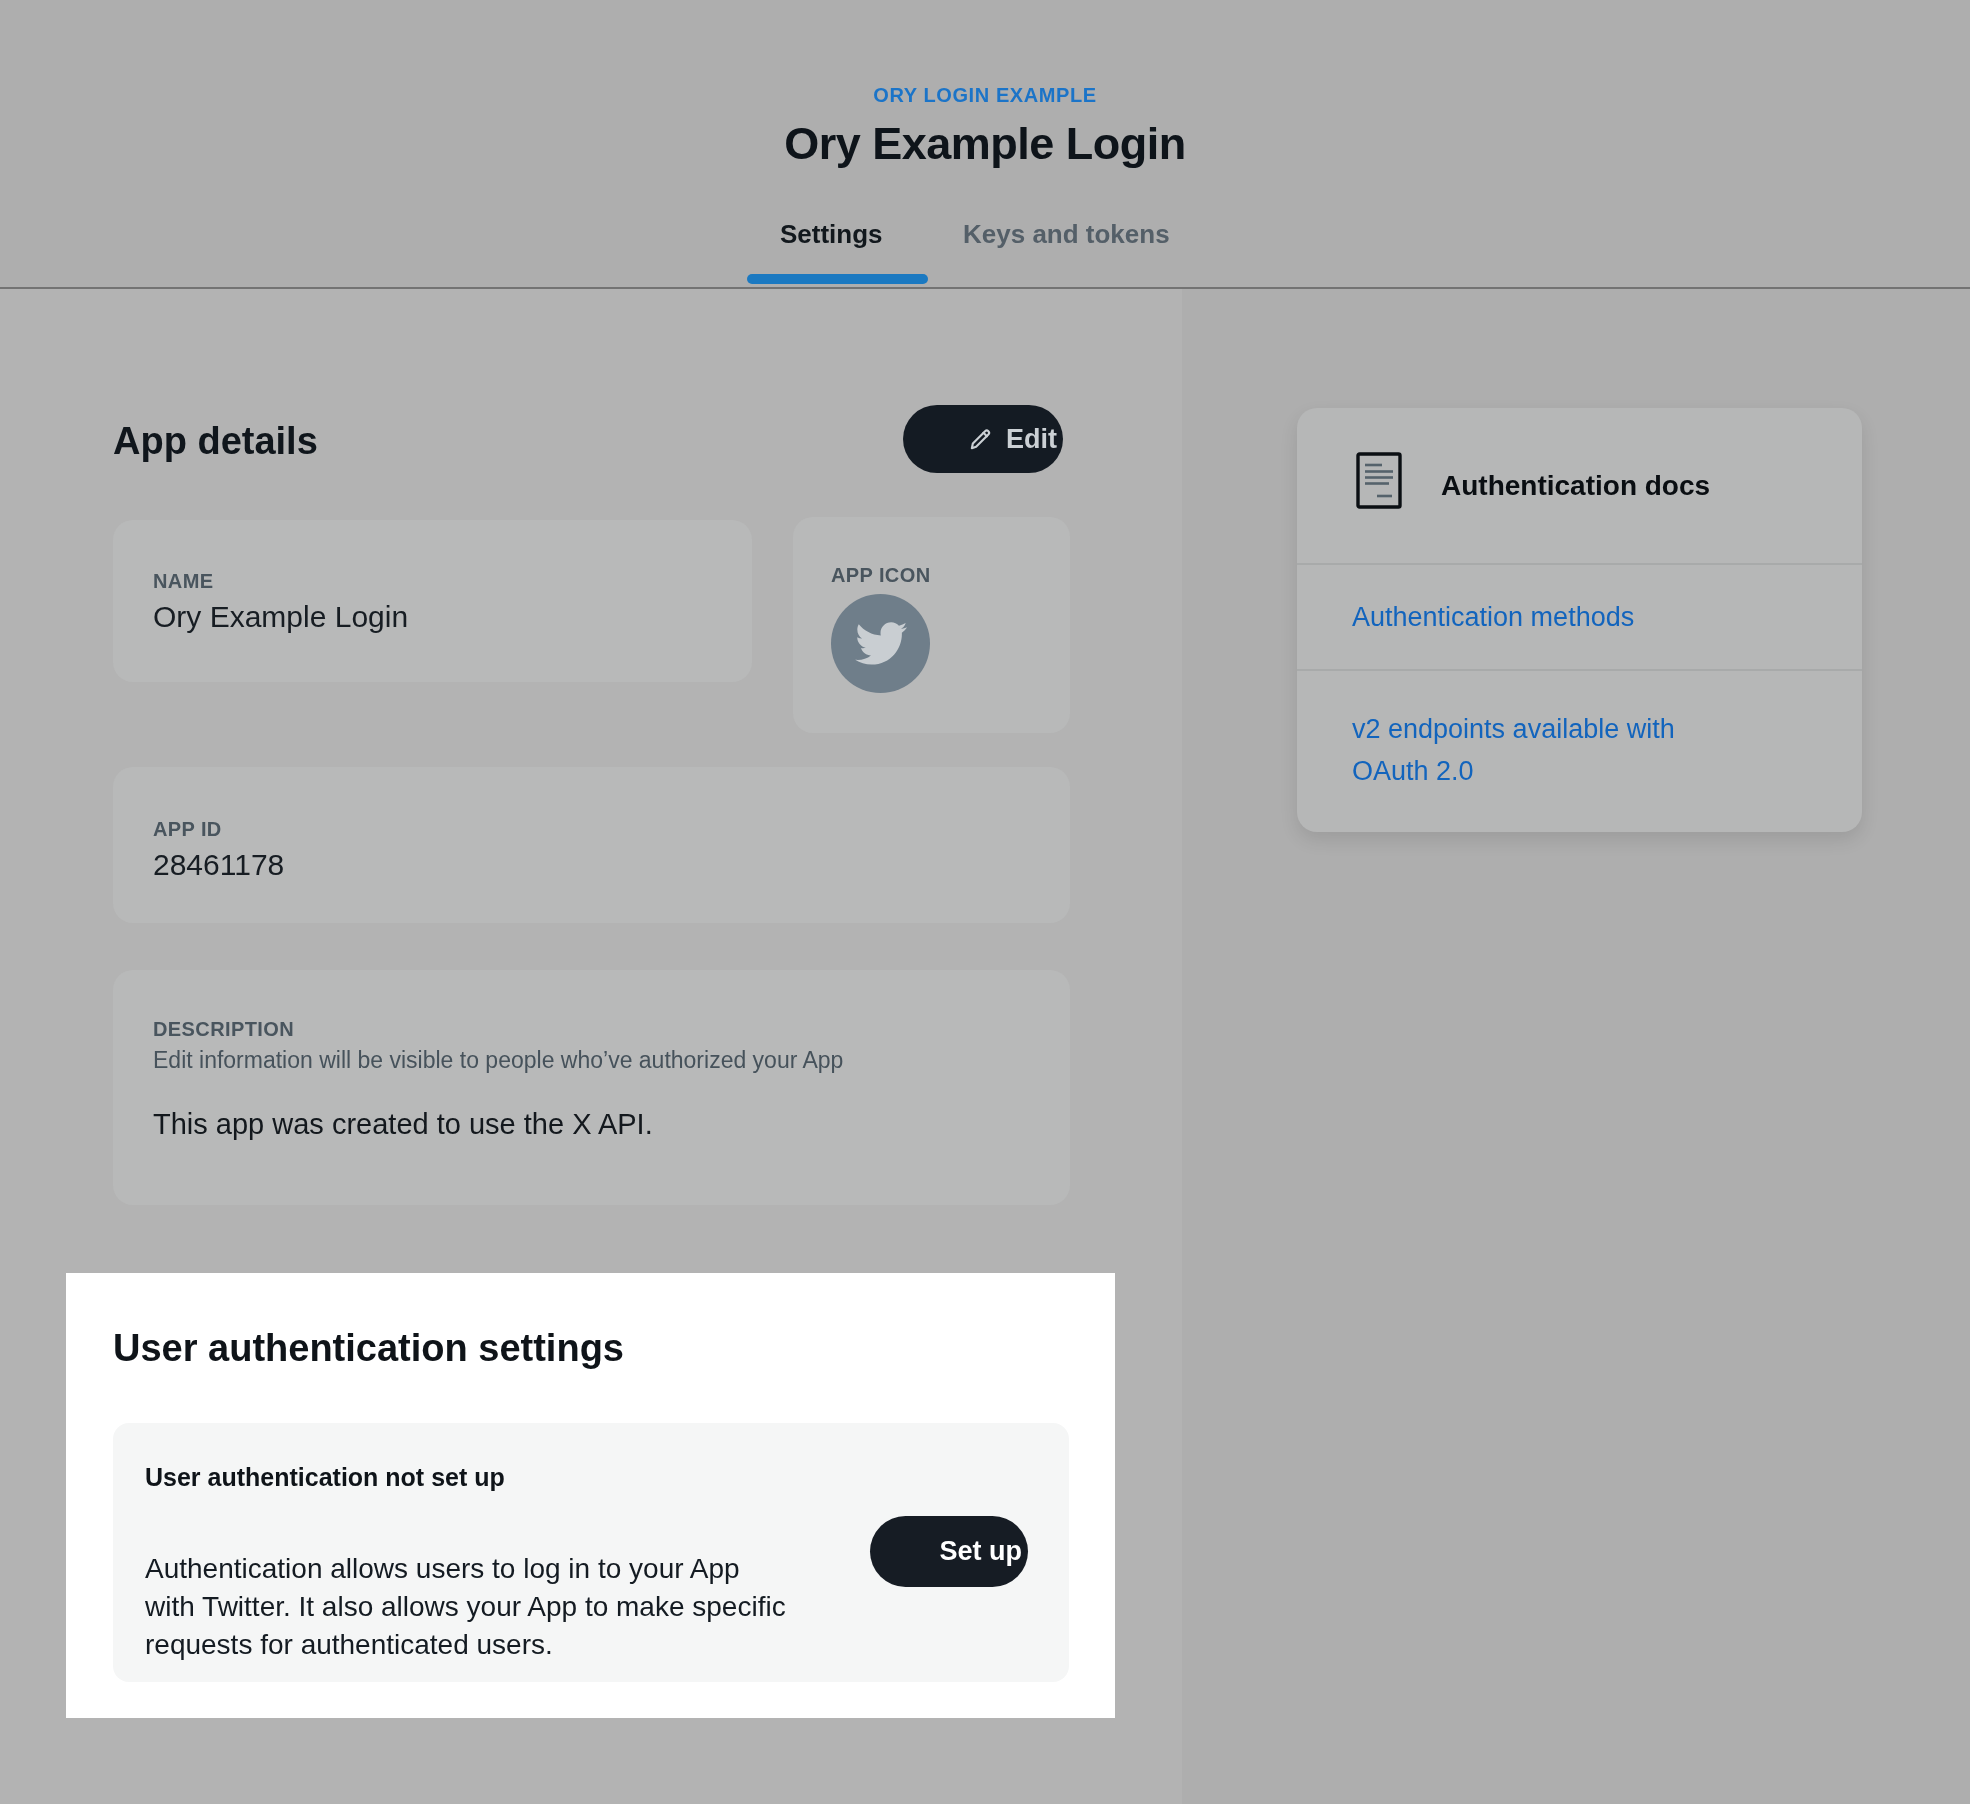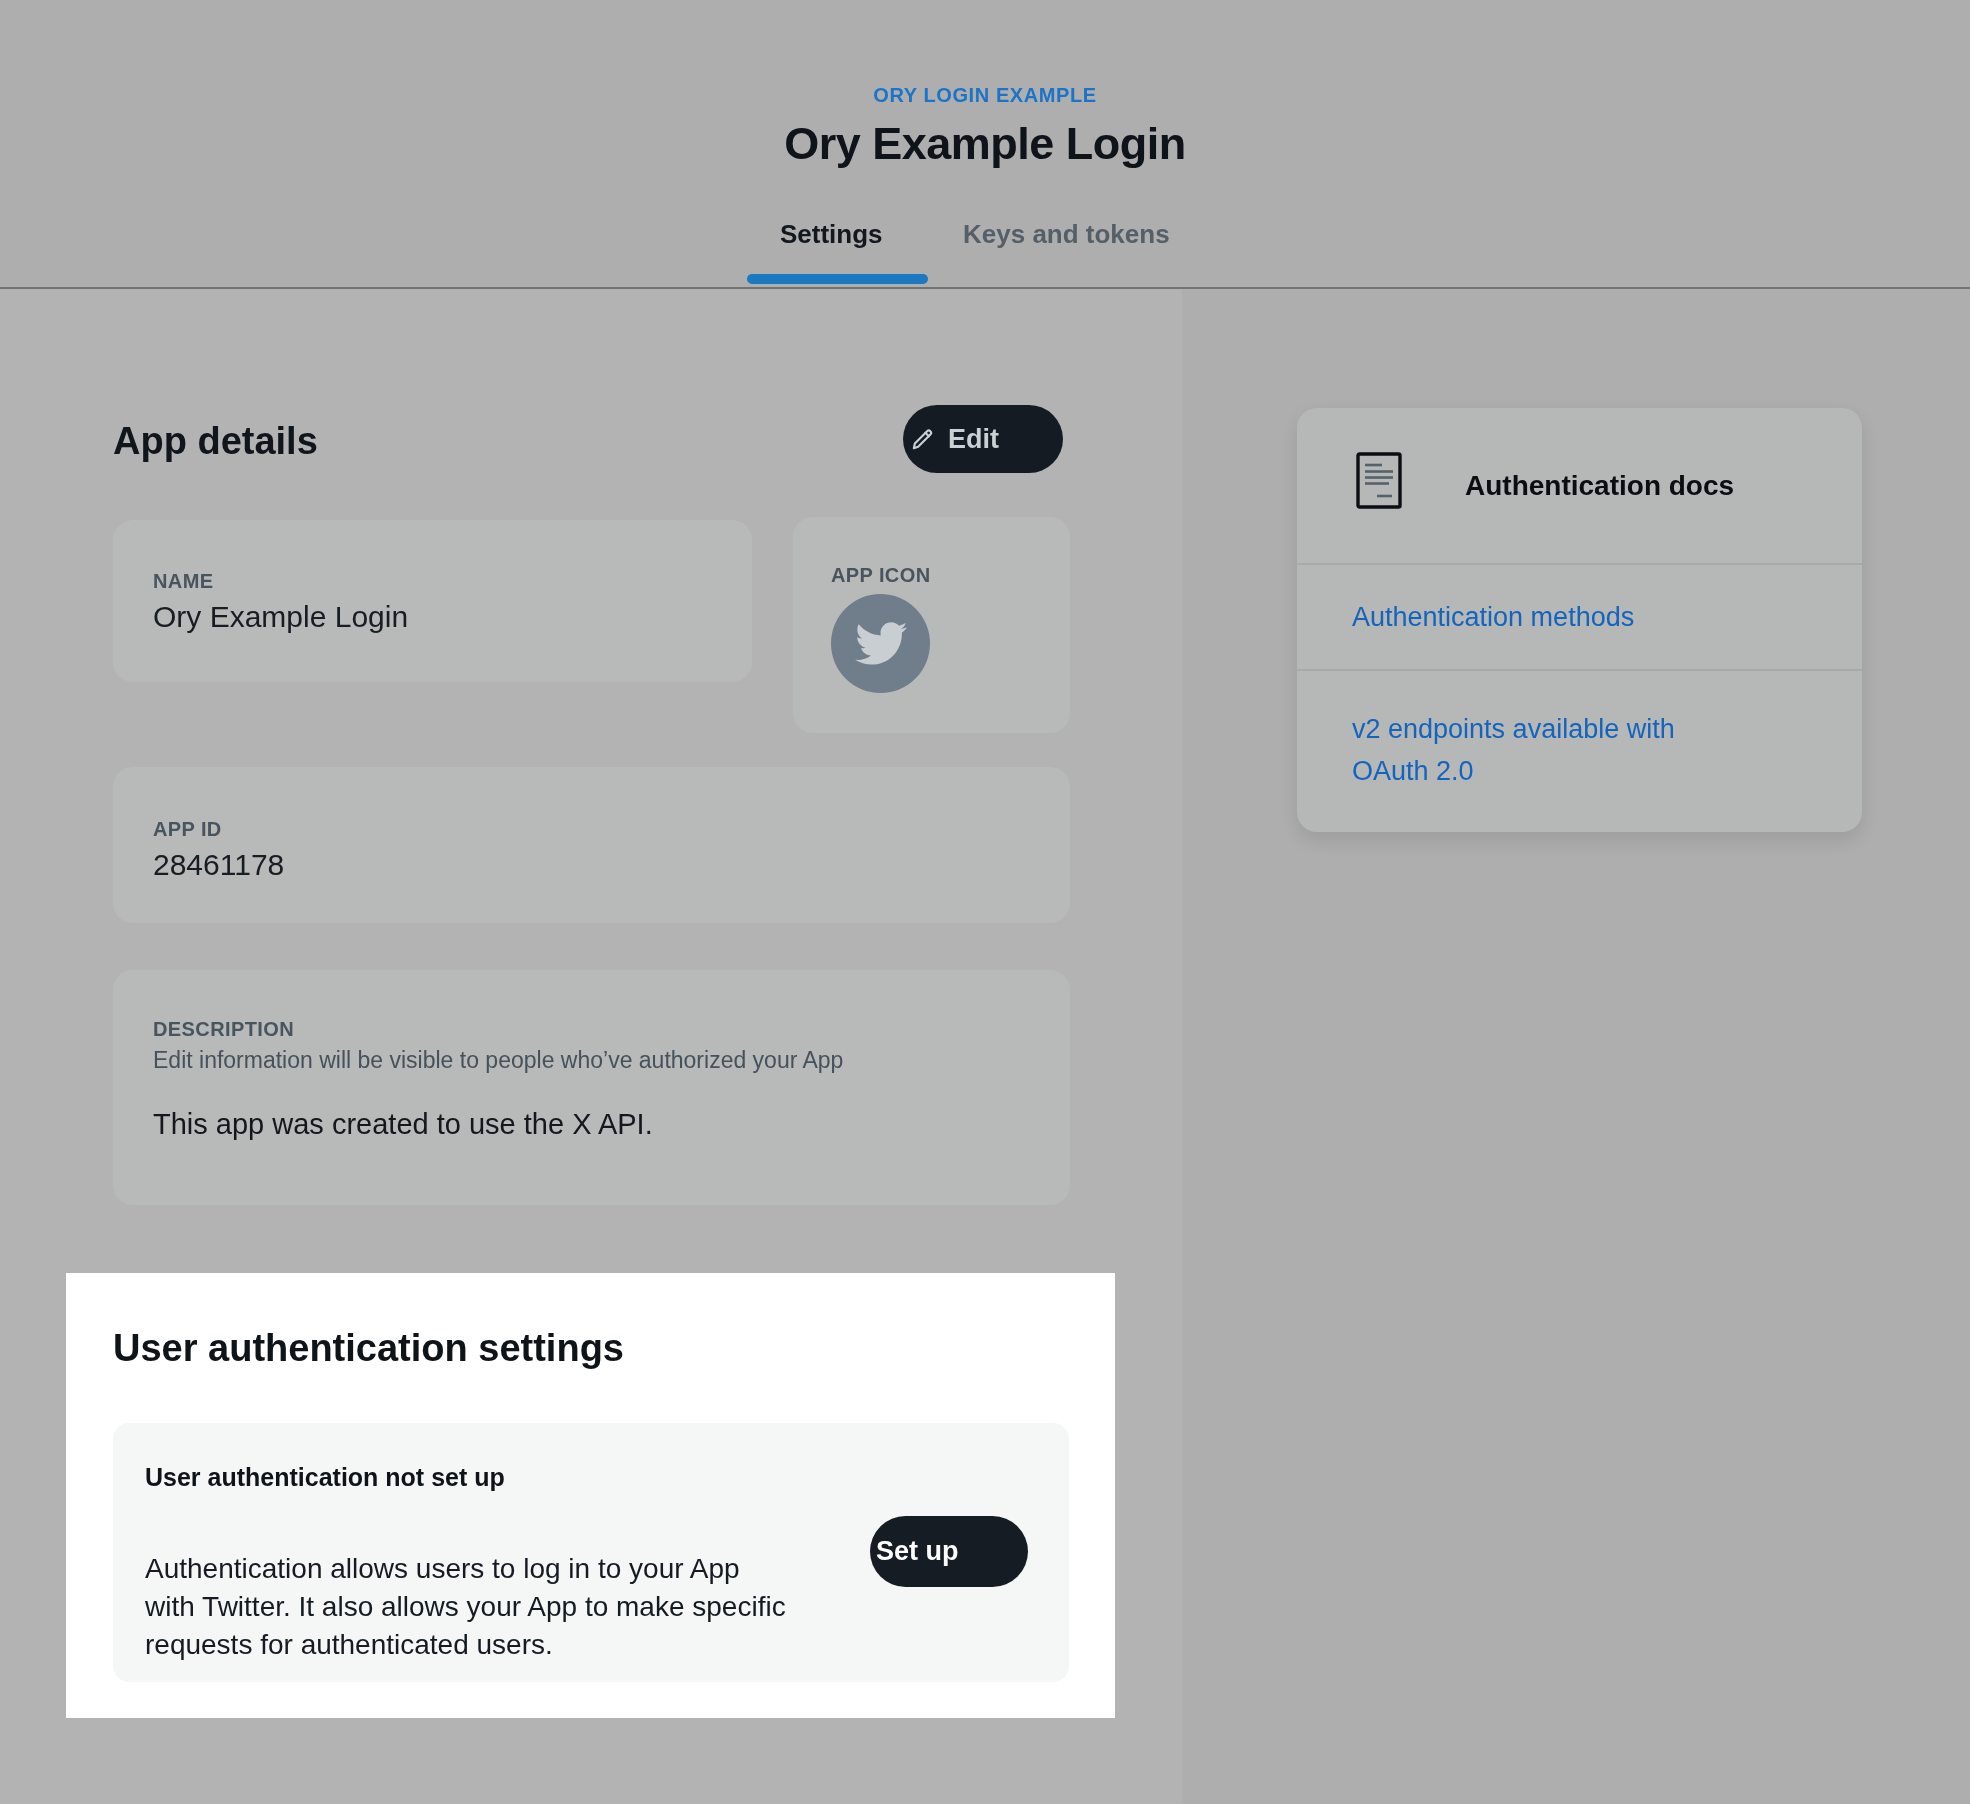--- a/index.html
+++ b/index.html
@@ -25,21 +25,21 @@
   .tab-inactive{left:963px;font-weight:700;color:#545F68;}
   .tab-underline{position:absolute;left:747px;top:274px;width:181px;height:10px;
     border-radius:5px;background:var(--underline-blue,#1B79C1);}
 
   
   .main-col{position:absolute;left:0;top:289px;width:1182px;height:1515px;background:#B3B3B3;}
 
   
   .section-heading{font-size:38px;font-weight:800;color:#10161C;white-space:nowrap;}
   .app-details-heading{left:113px;top:420px;}
-  .pill-btn{display:flex;align-items:center;justify-content:flex-start;gap:12px;
+  .pill-btn{display:flex;align-items:center;justify-content:flex-end;gap:12px;
     border:none;cursor:pointer;font-family:inherit;}
   .edit-btn{left:903px;top:405px;width:160px;height:68px;border-radius:34px;
     background:#141B23;color:#CBD0D4;font-size:27px;font-weight:700;}
   .gray-card{position:absolute;background:#B8B9B9;border-radius:20px;}
   .field-label{position:absolute;font-size:20px;font-weight:700;letter-spacing:.4px;color:#49555E;white-space:nowrap;}
   .field-value{position:absolute;font-size:30px;font-weight:400;color:#171D23;white-space:nowrap;}
   .avatar-circle{position:absolute;left:831px;top:594px;width:99px;height:99px;border-radius:50%;
     background:#6F7E8A;display:flex;align-items:center;justify-content:center;}
   .desc-hint{position:absolute;left:153px;top:1047px;font-size:23px;color:#46525B;white-space:nowrap;}
   .desc-value{position:absolute;left:153px;top:1108px;font-size:29px;color:#13181D;white-space:nowrap;}
@@ -53,21 +53,21 @@
   .ua-card-title{position:absolute;left:145px;top:1463px;font-size:25px;font-weight:700;color:#0F1419;}
   .ua-card-body{position:absolute;left:145px;top:1506px;width:645px;
     font-size:28px;line-height:38px;color:#141B22;margin-top:44px;}
   .setup-btn{left:870px;top:1516px;width:158px;height:71px;border-radius:36px;
     background:var(--button-dark,#161C24);color:#FFFFFF;font-size:27px;font-weight:700;}
 
   
   .docs-card{position:absolute;left:1297px;top:408px;width:565px;height:424px;
     border-radius:20px;background:#B6B7B7;box-shadow:0 8px 18px rgba(0,0,0,.10);}
   .docs-head{position:absolute;left:0;top:0;width:100%;height:155px;}
-  .docs-title{position:absolute;left:168px;top:62px;font-size:28px;font-weight:800;color:#0A0E12;white-space:nowrap;}
+  .docs-title{position:absolute;left:144px;top:62px;font-size:28px;font-weight:800;color:#0A0E12;white-space:nowrap;}
   .doc-icon{position:absolute;left:59px;top:44px;}
   .docs-divider{position:absolute;left:0;width:100%;height:2px;background:#A8AAAA;}
   .docs-link{position:absolute;left:55px;font-size:27px;color:var(--link-blue,#1264BD);cursor:pointer;}
   .docs-link-1{top:194px;white-space:nowrap;}
   .docs-link-2{top:300px;width:385px;line-height:42px;}
 </style>
 </head>
 <body>
 
 <div class="page">

